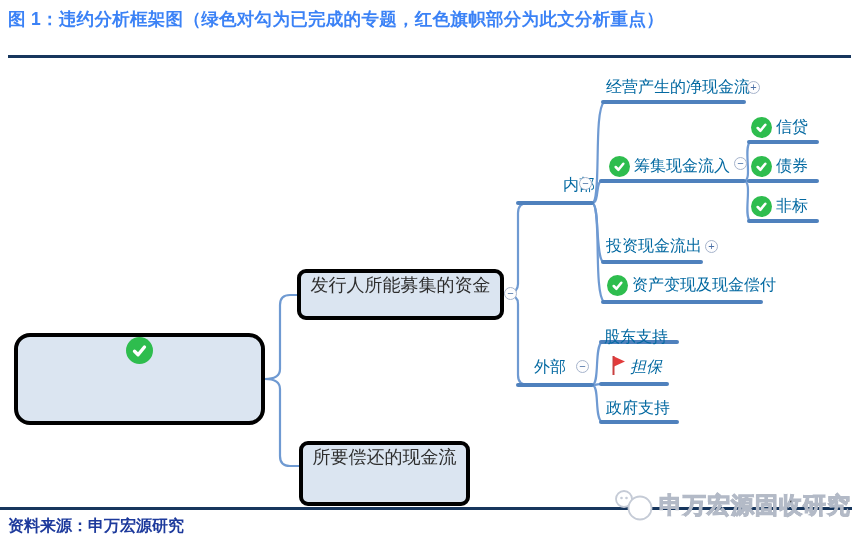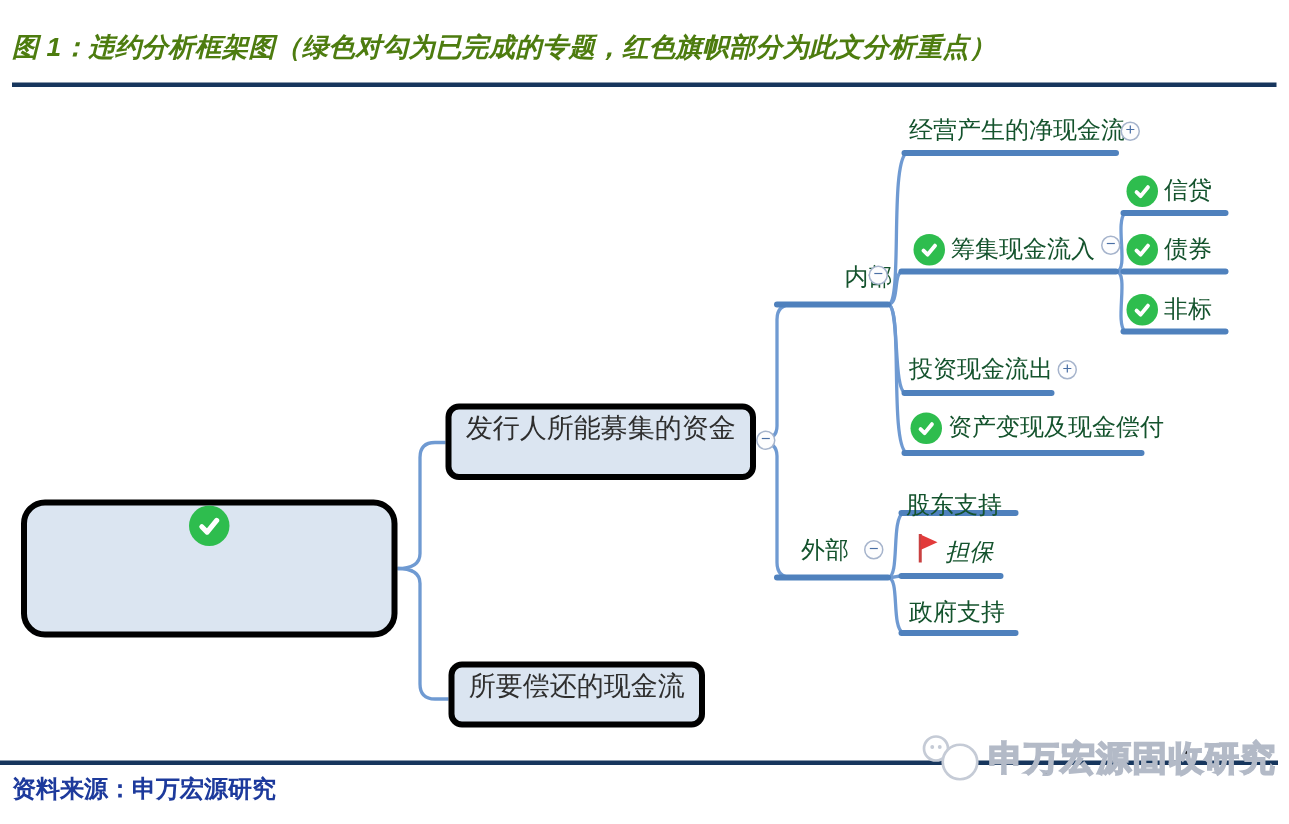--- a/index.html
+++ b/index.html
@@ -1,40 +1,40 @@
 <!DOCTYPE html>
 <html><head>
 <meta charset="utf-8">
 <style>
   html,body{margin:0;padding:0;}
   body{
     width:859px;height:549px;position:relative;background:#ffffff;overflow:hidden;
     font-family:"Liberation Sans","DejaVu Sans",sans-serif;
   }
   .title{
-    position:absolute;left:8px;top:19px;font-size:17.5px;font-weight:bold;
-    color:#4d7c0f;letter-spacing:.3px;white-space:nowrap;font-style:italic;
+    position:absolute;left:8px;top:7px;font-size:17.5px;font-weight:bold;
+    color:#3b82f6;letter-spacing:.3px;white-space:nowrap;
   }
   .rule{position:absolute;background:#17365d;height:3px;}
   .rule-top{left:8px;top:55px;width:843px;}
   .rule-bottom{left:0px;top:507px;width:852px;}
   .links{position:absolute;left:0;top:0;}
   .curve{fill:none;stroke:#6f9ad2;stroke-width:2.2;}
   .uline{fill:none;stroke:#4f81bd;stroke-width:4;stroke-linecap:round;}
   .node{
     position:absolute;background:#dbe5f1;border:4px solid #000000;border-radius:9px;
     display:flex;align-items:flex-start;justify-content:center;gap:5px;
     color:#2e2e2e;font-size:18px;box-sizing:border-box;white-space:nowrap;
   }
   .node-root{
     border-width:4px;border-radius:16px;font-size:28px;font-weight:bold;color:#16365c;gap:8px;
   }
   .lbl{
     position:absolute;display:flex;align-items:center;gap:4px;
-    font-size:16px;color:#14532d;white-space:nowrap;
+    font-size:16px;color:#0369a1;white-space:nowrap;
   }
   .chk{
     width:21px;height:21px;border-radius:50%;background:#2ebd4e;flex:0 0 auto;
     display:inline-flex;align-items:center;justify-content:center;
   }
   .chk svg{display:block;}
   .chk-lg{width:27px;height:27px;}
   .btn{
     position:absolute;width:13px;height:13px;border-radius:50%;
     border:1px solid #a6b4cc;background:#fdfdfe;color:#4a6fa5;
@@ -96,21 +96,21 @@
   <span class="chk chk-lg">
     <svg width="17" height="17" viewBox="0 0 12 12">
         <path d="M2.5 6.5 L5 9 L9.5 3.5" stroke="#fff" stroke-width="2.4" fill="none" stroke-linecap="round" stroke-linejoin="round"></path>
       </svg>
   </span>
 </div>
 
 <div class="node" style="left:297px;top:269px;width:207px;height:51px;">
   <span>发行人所能募集的资金</span>
 </div>
-<div class="node" style="left:299px;top:441px;width:171px;height:44px;">
+<div class="node" style="left:299px;top:441px;width:171px;height:65px;">
   <span>所要偿还的现金流</span>
 </div>
 
 <div class="lbl" style="left:563px;top:175px;">
   <span>内部</span>
 </div>
 <div class="lbl" style="left:534px;top:357px;">
   <span>外部</span>
 </div>
 

